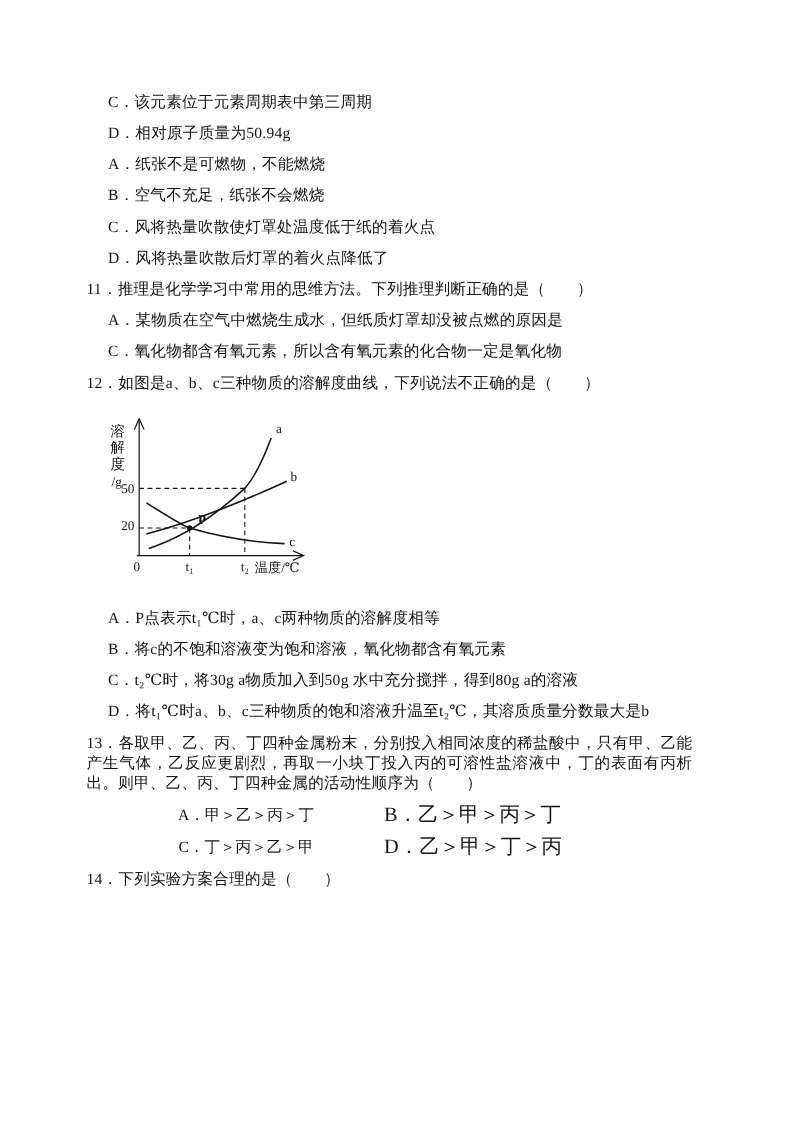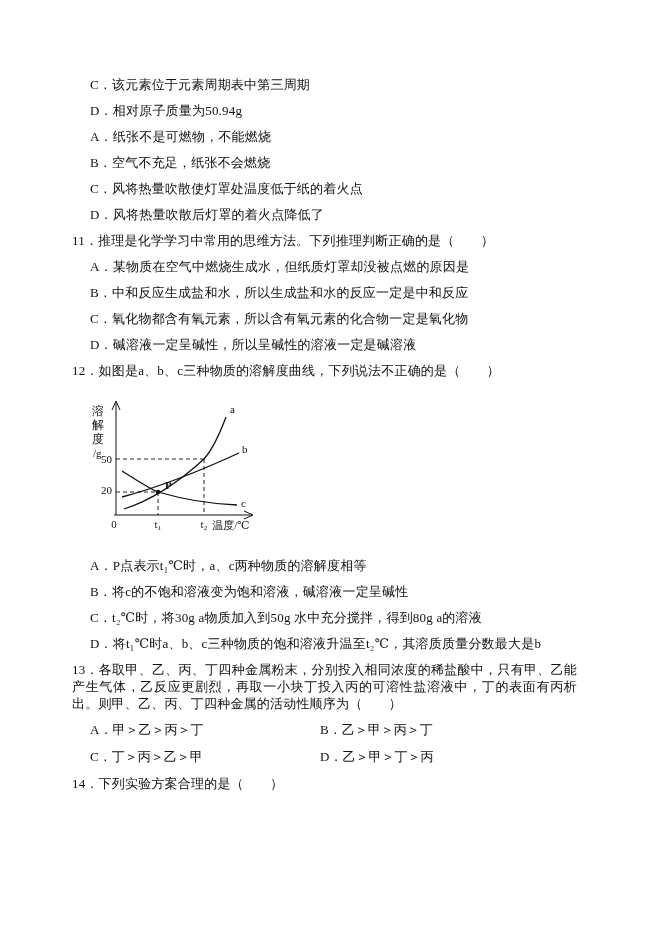--- a/index.html
+++ b/index.html
@@ -13,46 +13,44 @@
     padding:76px 84px 20px 72px;
   }
   .ln{
     font-size:13px;line-height:17px;margin:0 0 9px 0;
     text-align:justify;letter-spacing:0.2px;
   }
   .stem{margin-top:3px;}
   .opt{padding-left:18px;}
   .q{margin:0;}
   .figure-wrap{margin:14px 0 12px 12px;}
-  .optrow{display:flex;padding-left:18px;margin:0 0 10px 0;}
+  .optrow{display:flex;padding-left:18px;margin:0 0 10px 0;text-align:center;}
   .optrow .colL{width:230px;font-size:13px;line-height:17px;}
-  .optrow .colR{font-size:13px;line-height:17px;}
+  .optrow .colR{font-size:17px;line-height:17px;}
   svg text{font-family:"Liberation Serif","DejaVu Serif",serif;fill:#111;}
 </style>
 </head>
 <body>
 
 <div class="page">
 
   <p class="ln opt">C．该元素位于元素周期表中第三周期</p>
   <p class="ln opt">D．相对原子质量为50.94g</p>
 
   <div class="q">
     <p class="ln opt">A．纸张不是可燃物，不能燃烧</p>
     <p class="ln opt">B．空气不充足，纸张不会燃烧</p>
     <p class="ln opt">C．风将热量吹散使灯罩处温度低于纸的着火点</p>
     <p class="ln opt">D．风将热量吹散后灯罩的着火点降低了</p>
   </div>
 
   <div class="q">
     <p class="ln stem">11．推理是化学学习中常用的思维方法。下列推理判断正确的是（　　）</p>
     <p class="ln opt">A．某物质在空气中燃烧生成水，但纸质灯罩却没被点燃的原因是</p>
-    <p class="ln opt">B．中和反应生成盐和水，所以生成盐和水的反应一定是中和反应</p>
     <p class="ln opt">C．氧化物都含有氧元素，所以含有氧元素的化合物一定是氧化物</p>
-    <p class="ln opt">D．碱溶液一定呈碱性，所以呈碱性的溶液一定是碱溶液</p>
   </div>
 
   <div class="q">
     <p class="ln stem">12．如图是a、b、c三种物质的溶解度曲线，下列说法不正确的是（　　）</p>
 
     <div class="figure-wrap">
       <svg width="185" height="148" viewBox="0 0 185 148">
 
         <line x1="32" y1="122" x2="32" y2="10" stroke="#111" stroke-width="1"></line>
         <path d="M28,17 L32,8 L36,17" fill="none" stroke="#111" stroke-width="1"></path>
@@ -84,21 +82,21 @@
         <circle cx="74" cy="99" r="2.2" fill="#111"></circle>
         <text x="81" y="96" font-size="11" font-weight="bold">P</text>
 
         <text x="146" y="20" font-size="11">a</text>
         <text x="158" y="60" font-size="11">b</text>
         <text x="157" y="114" font-size="11">c</text>
       </svg>
     </div>
 
     <p class="ln opt">A．P点表示t₁℃时，a、c两种物质的溶解度相等</p>
-    <p class="ln opt">B．将c的不饱和溶液变为饱和溶液，碱溶液一定呈碱性</p>
+    <p class="ln opt">B．将c的不饱和溶液变为饱和溶液，氧化物都含有氧元素</p>
     <p class="ln opt">C．t₂℃时，将30g a物质加入到50g 水中充分搅拌，得到80g a的溶液</p>
     <p class="ln opt">D．将t₁℃时a、b、c三种物质的饱和溶液升温至t₂℃，其溶质质量分数最大是b</p>
   </div>
 
   <div class="q">
     <p class="ln stem">13．各取甲、乙、丙、丁四种金属粉末，分别投入相同浓度的稀盐酸中，只有甲、乙能产生气体，乙反应更剧烈，再取一小块丁投入丙的可溶性盐溶液中，丁的表面有丙析出。则甲、乙、丙、丁四种金属的活动性顺序为（　　）</p>
     <div class="optrow">
       <span class="colL">A．甲＞乙＞丙＞丁</span>
       <span class="colR">B．乙＞甲＞丙＞丁</span>
     </div>

